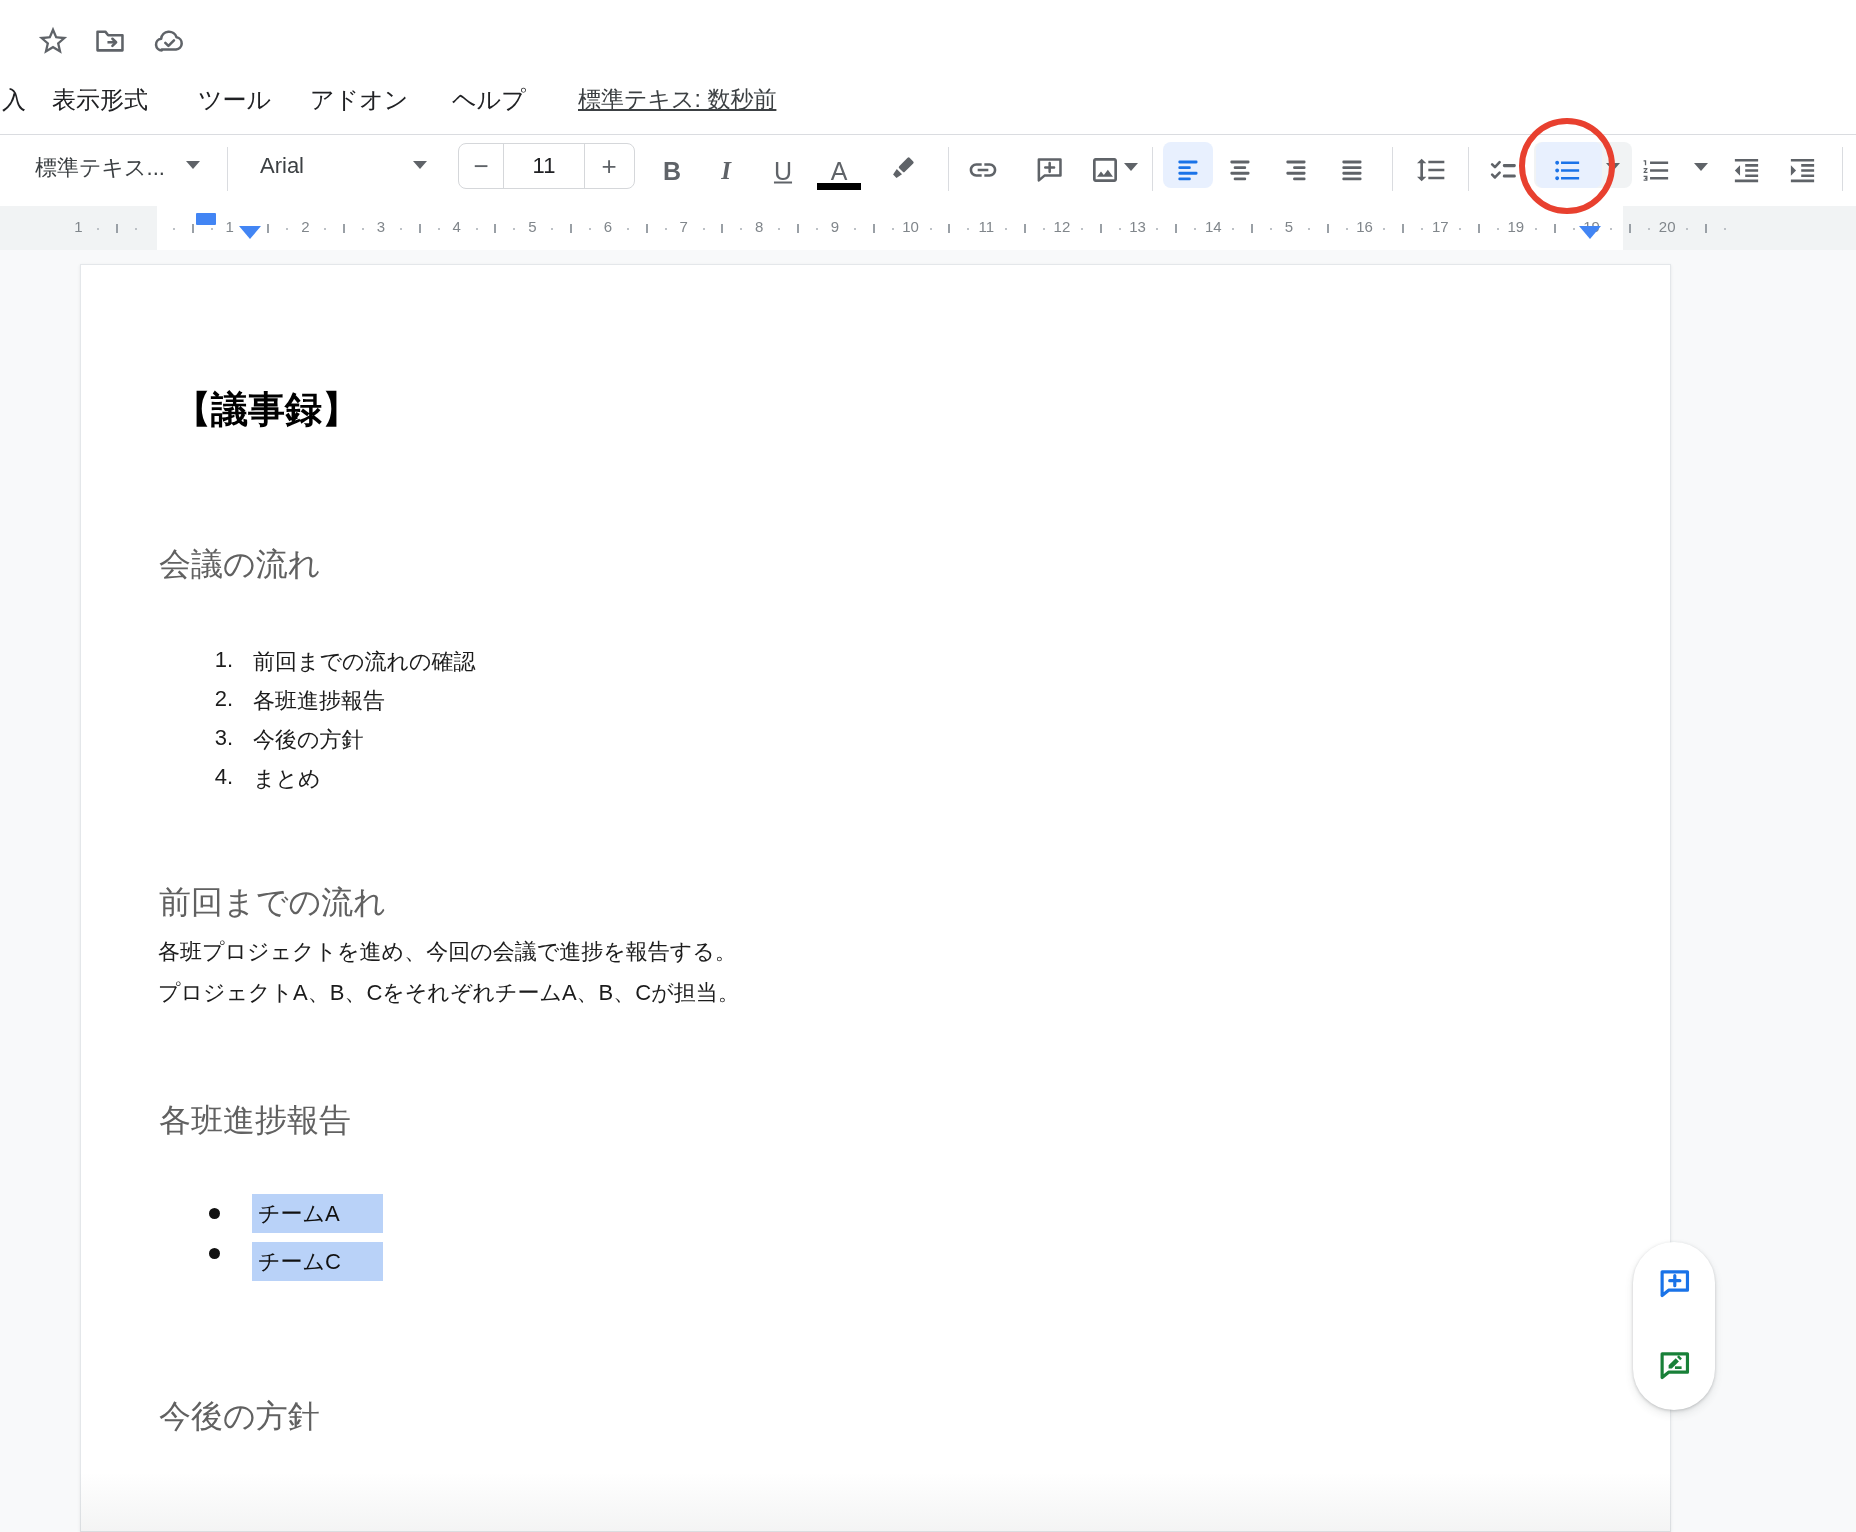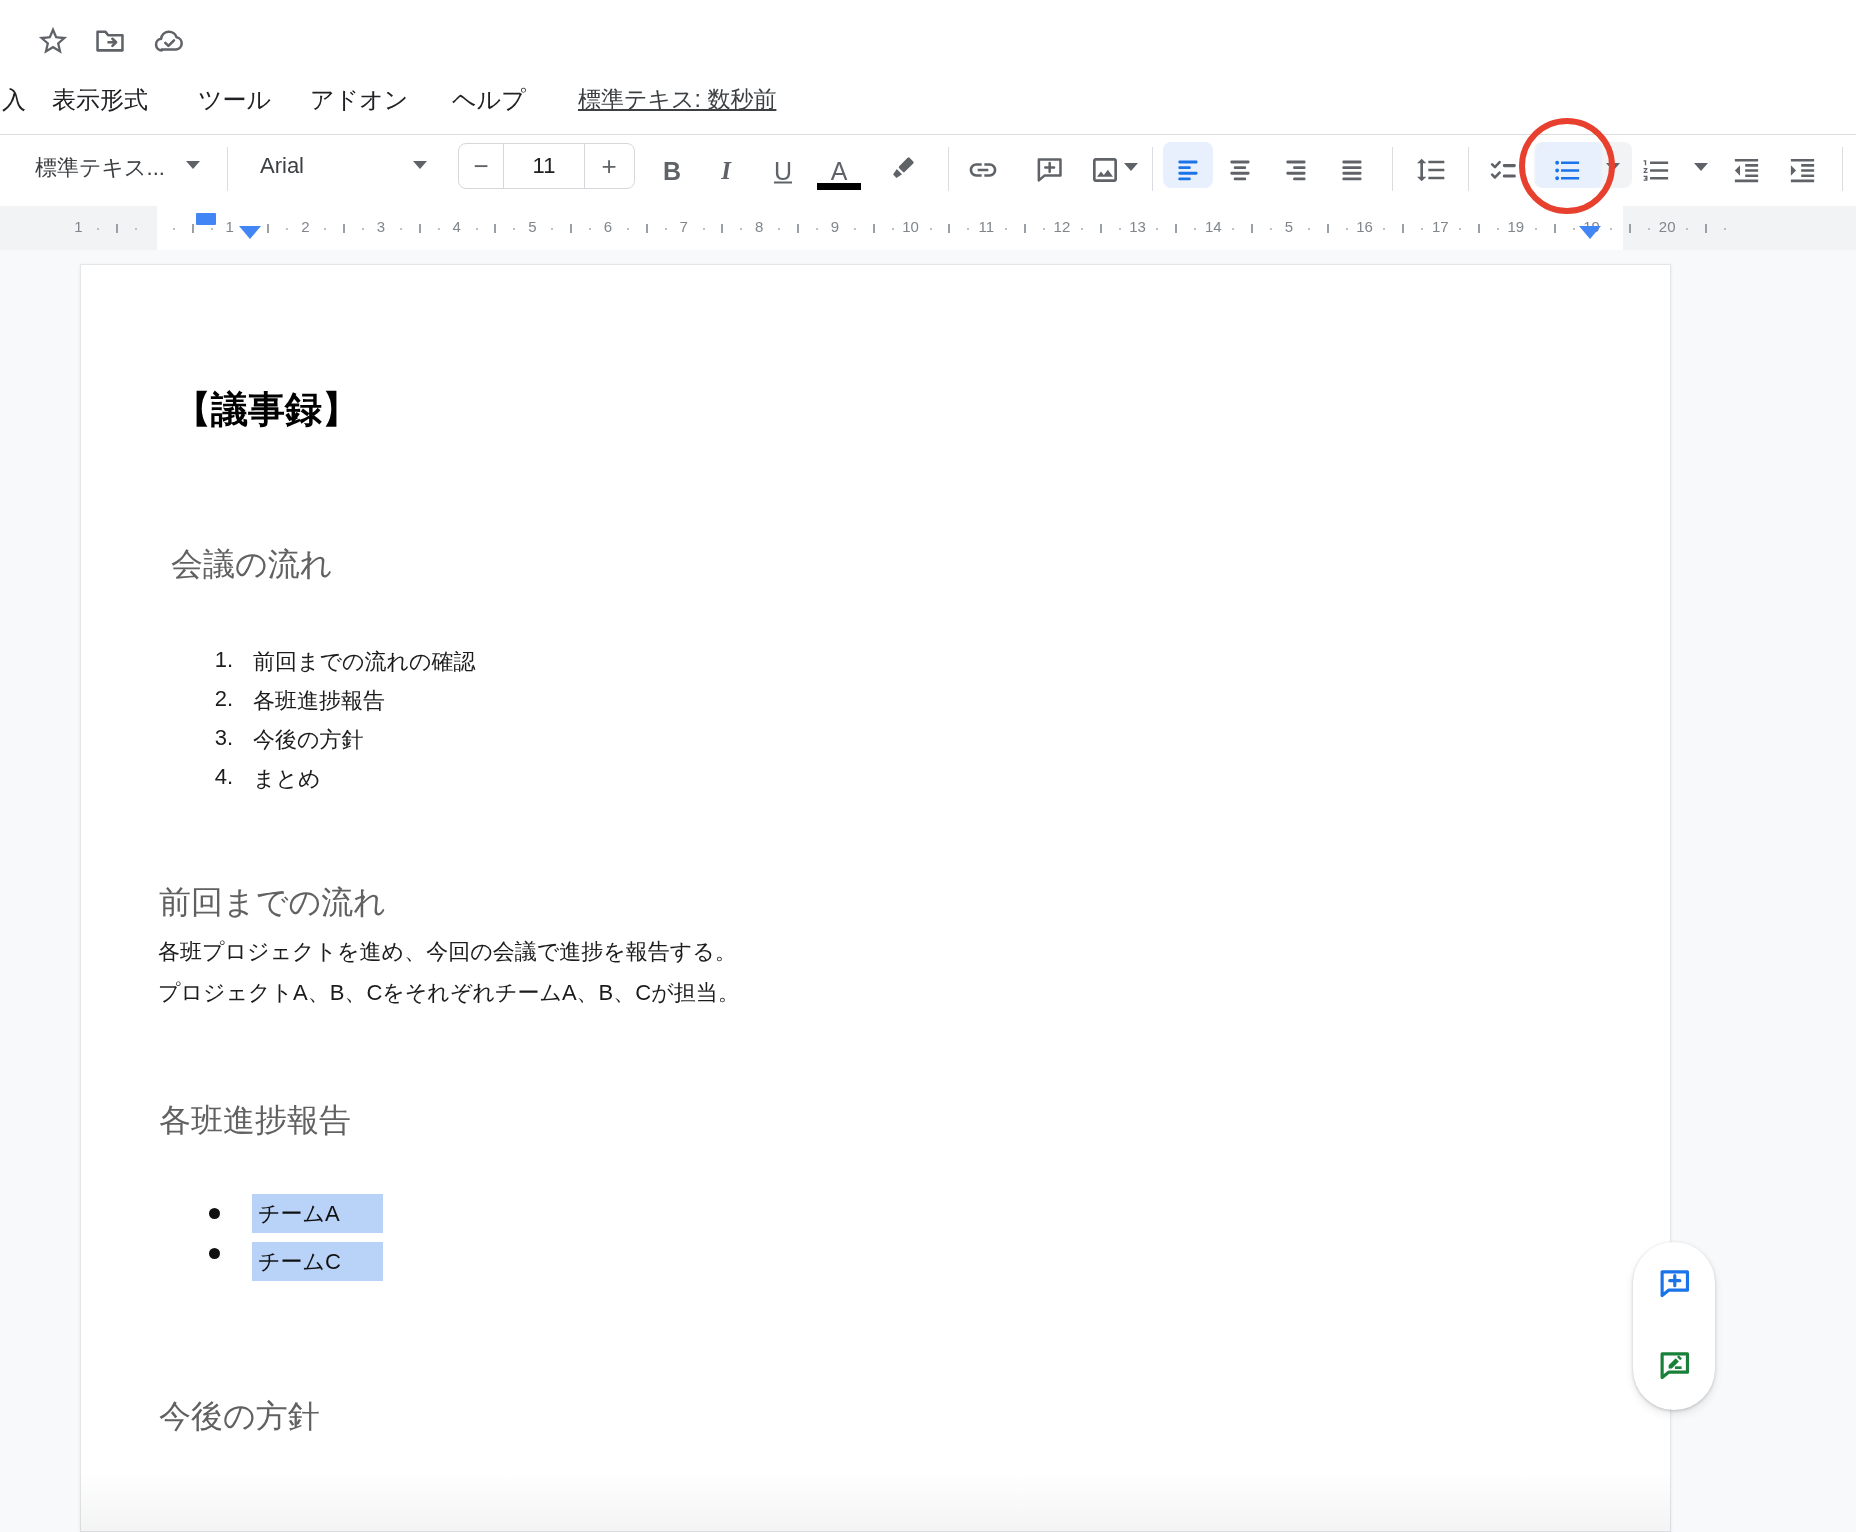--- a/index.html
+++ b/index.html
@@ -339,21 +339,21 @@
       </div>
     <span class="m-flag"></span>
     <span class="m-tri m-tri-left"></span>
     <span class="m-tri m-tri-right"></span>
   </div>
 
   <div class="canvas">
     <div class="page">
       <div class="doc-title">【議事録】</div>
 
-      <div class="doc-h" style="left:90px; top:278px">会議の流れ</div>
+      <div class="doc-h" style="left:78px; top:278px">会議の流れ</div>
 
       <div class="numbered">
           <div class="n-row">
           <span class="n-num">1.</span>
           <span class="n-txt">前回までの流れの確認</span>
         </div>
           <div class="n-row">
           <span class="n-num">2.</span>
           <span class="n-txt">各班進捗報告</span>
         </div>

